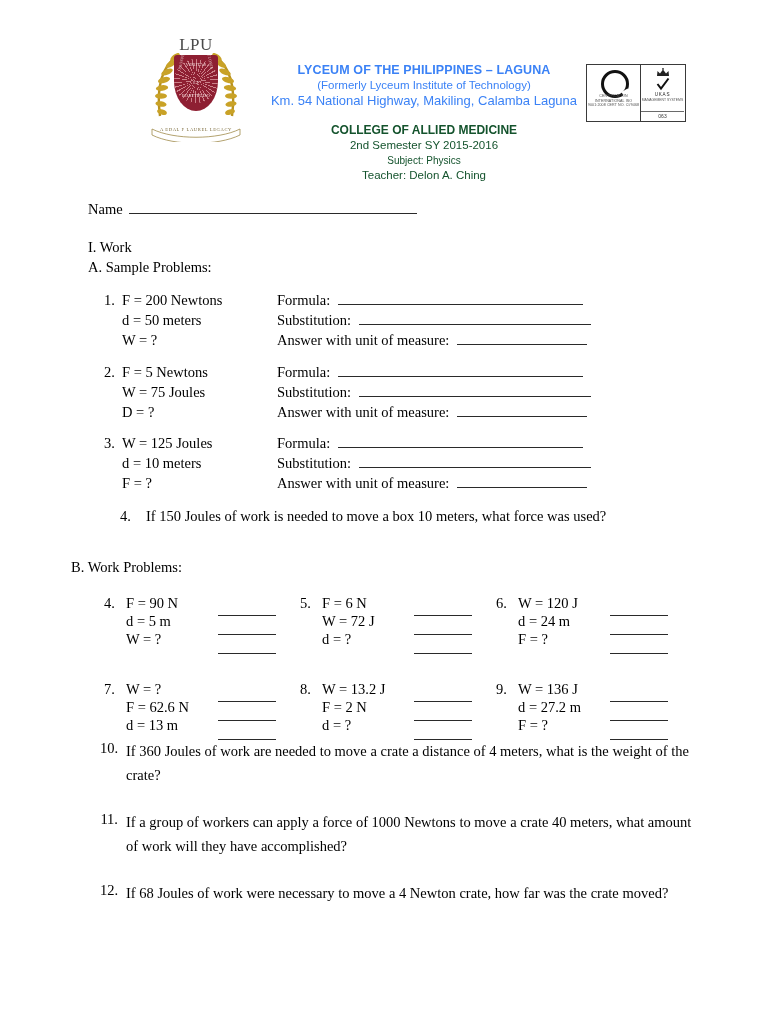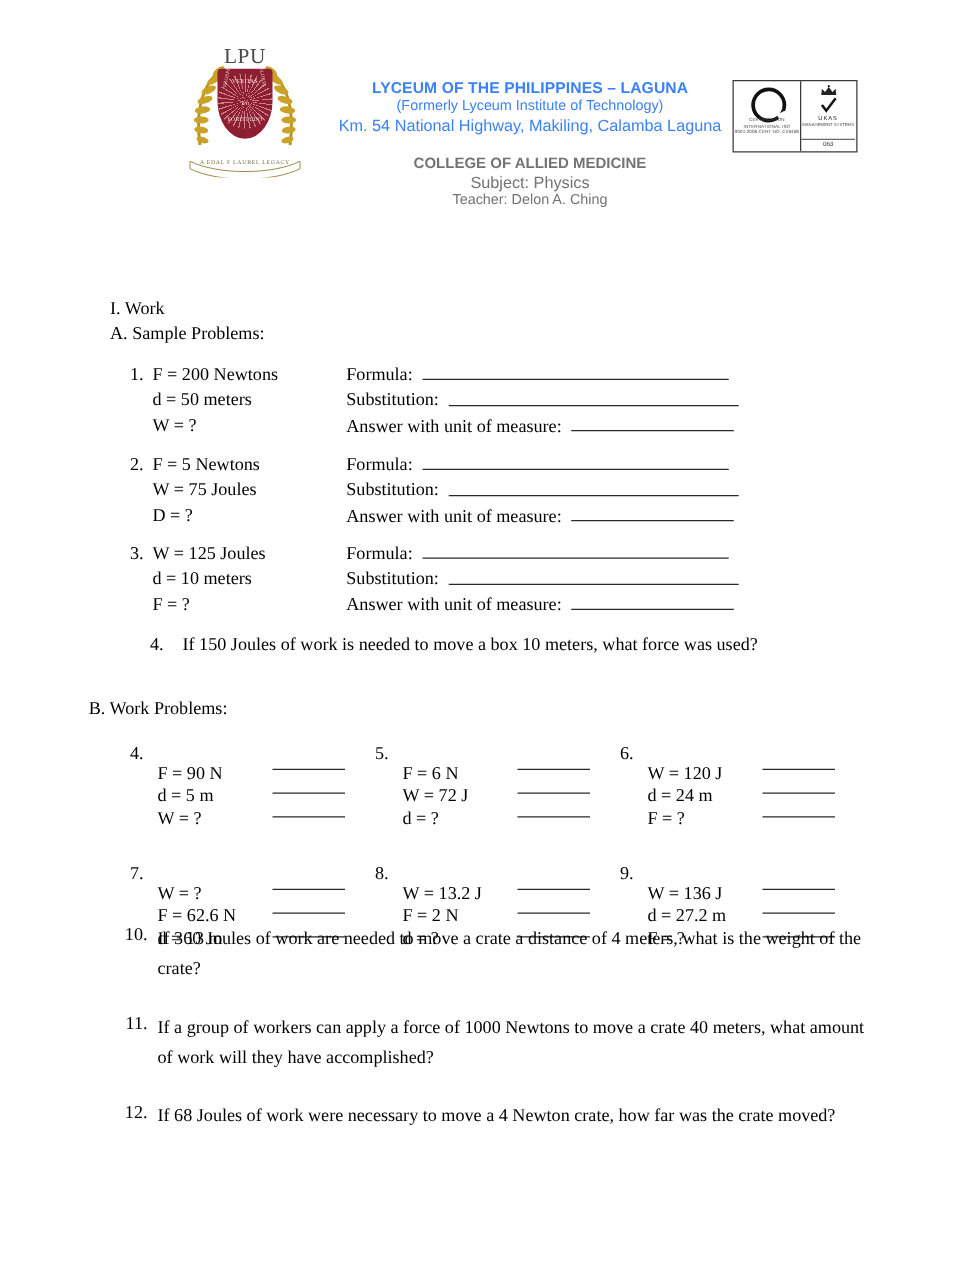--- a/index.html
+++ b/index.html
@@ -124,25 +124,25 @@
   }
   .inst .l2 { font-size: 11.5px; line-height: 15px; }
   .inst .l3 { font-size: 13px; line-height: 15px; }
 
   .dept {
     position: absolute;
     left: 258px; top: 122px;
     width: 332px;
     text-align: center;
     font-family: "Liberation Sans", sans-serif;
-    color: #737373;
+    color: #14532d;
   }
   .dept .d1 { font-size: 12px; font-weight: bold; line-height: 16px; }
   .dept .d2 { font-size: 11.5px; line-height: 15px; }
-  .dept .d3 { font-size: 13px; line-height: 15px; }
+  .dept .d3 { font-size: 10px; line-height: 15px; }
   .dept .d4 { font-size: 11.5px; line-height: 15px; }
 
   
   .cert {
     position: absolute;
     left: 586px; top: 64px;
     width: 98px; height: 56px;
     border: 1px solid #3a3a3a;
     background: #ffffff;
     display: flex;
@@ -288,21 +288,21 @@
   .wp {
     position: absolute;
     left: 104px; top: 594px;
     width: 578px;
     display: grid;
     grid-template-columns: 196px 196px 186px;
     row-gap: 26px;
   }
   .wp-cell { display: flex; }
   .wp-num { width: 22px; flex: none; }
-  .wp-given { width: 92px; flex: none; margin-top: 16px; }
+  .wp-given { width: 92px; flex: none; }
   .wp-given div { white-space: nowrap; line-height: 18px; }
   .wp-lines { padding-top: 3px; }
   .wp-lines .wl {
     width: 58px;
     border-bottom: 1.4px solid #2a2a2a;
     height: 18px;
   }
 
   
   .wordq {
@@ -378,20 +378,21 @@
   </div>
 
   <div class="inst">
     <div class="l1">LYCEUM OF THE PHILIPPINES – LAGUNA</div>
     <div class="l2">(Formerly Lyceum Institute of Technology)</div>
     <div class="l3">Km. 54 National Highway, Makiling, Calamba Laguna</div>
   </div>
 
   <div class="dept">
     <div class="d1">COLLEGE OF ALLIED MEDICINE</div>
+    <div class="d2">2nd Semester SY 2015-2016</div>
     <div class="d3">Subject: Physics</div>
     <div class="d4">Teacher: Delon A. Ching</div>
   </div>
 
   <div class="cert">
     <div class="cert-left">
       <div class="cert-ring"></div>
       <div class="cert-ltext">CERTIFICATION INTERNATIONAL ISO 9001:2008 CERT NO. CI/9468</div>
     </div>
     <div class="cert-right">
@@ -404,20 +405,23 @@
       </svg>
       <div class="cert-ukas">UKAS</div>
       <div class="cert-ms">MANAGEMENT SYSTEMS</div>
       <div class="cert-num">063</div>
     </div>
   </div>
 </div>
 
 <div class="sheet">
 
+  <div class="name-row">
+    <span>Name</span><span class="rule"></span>
+  </div>
 
   <div class="sec-i">I.  Work</div>
   <div class="sec-a">A. Sample Problems:</div>
 
   <div class="sample s1">
     <div class="sample-grid">
       <div class="num">1.</div>
       <div class="giv">F = 200 Newtons</div>
       <div class="ans"><span class="lbl-formula">Formula:</span><span class="rule r-formula"></span></div>
 

